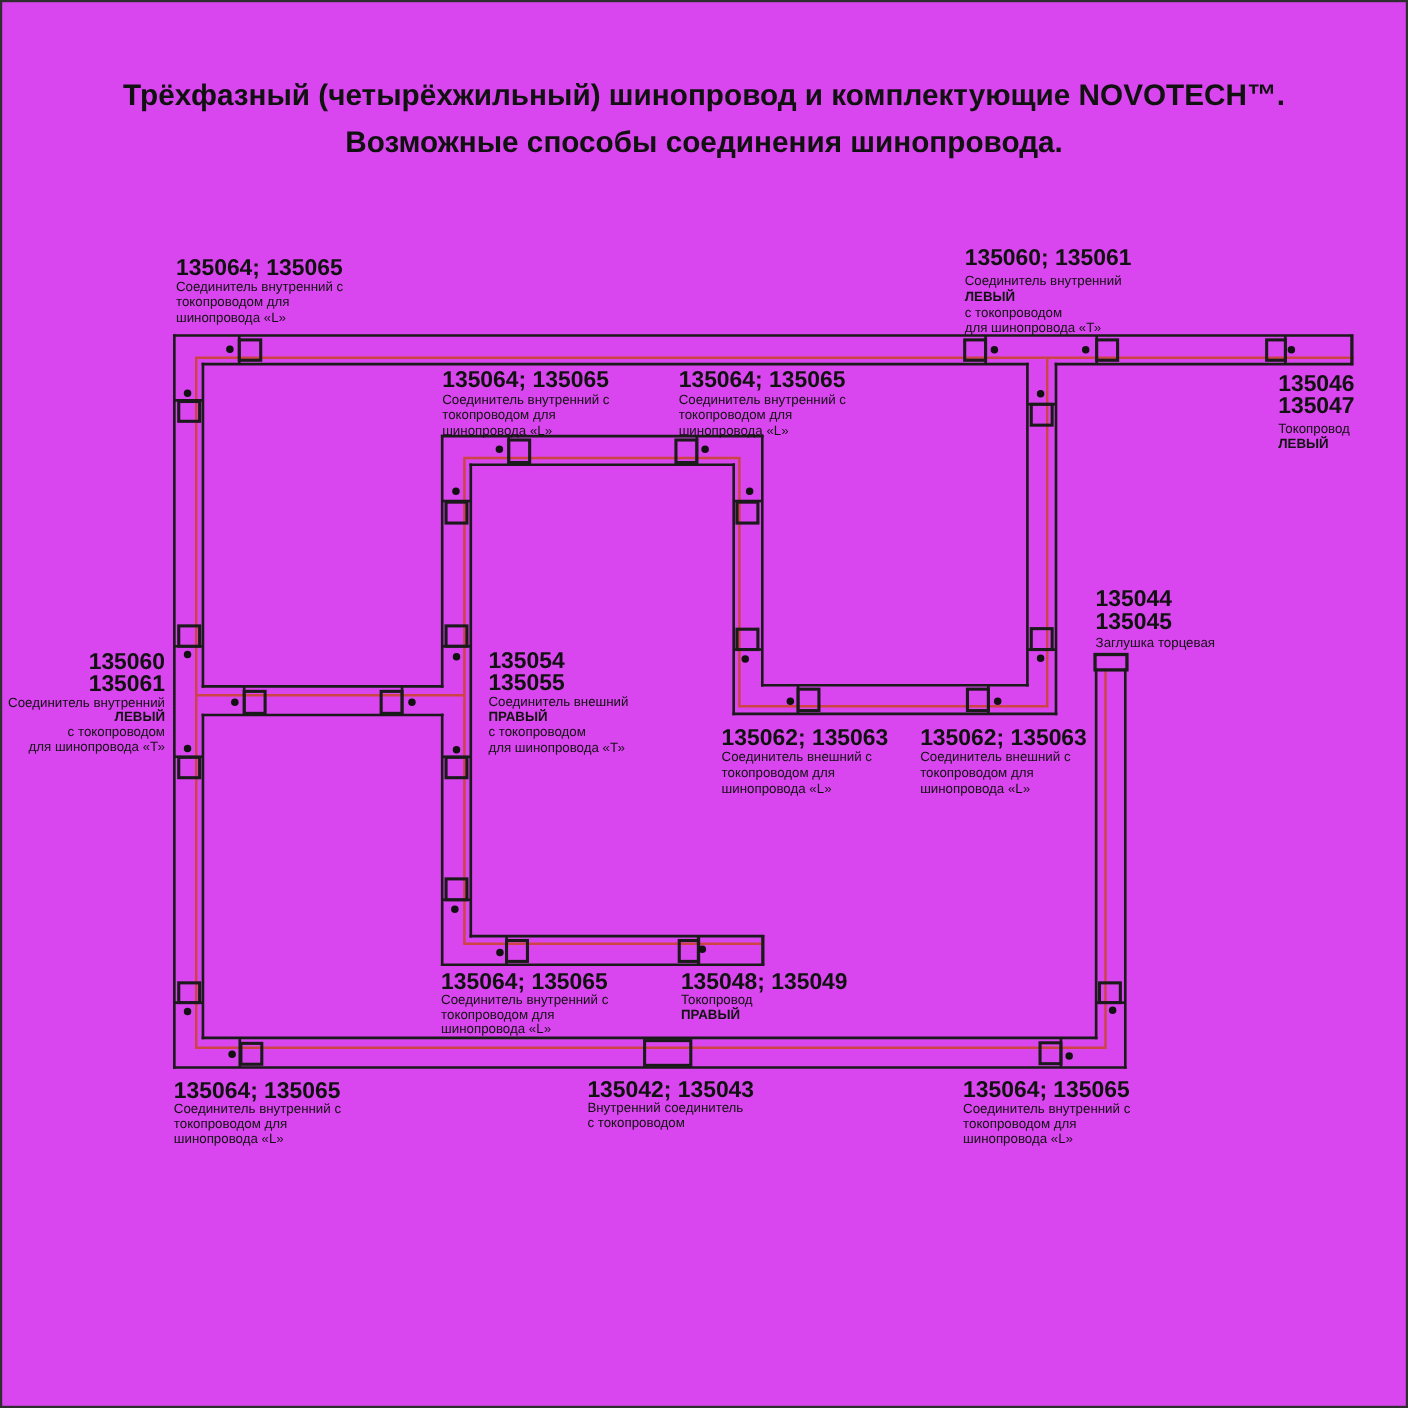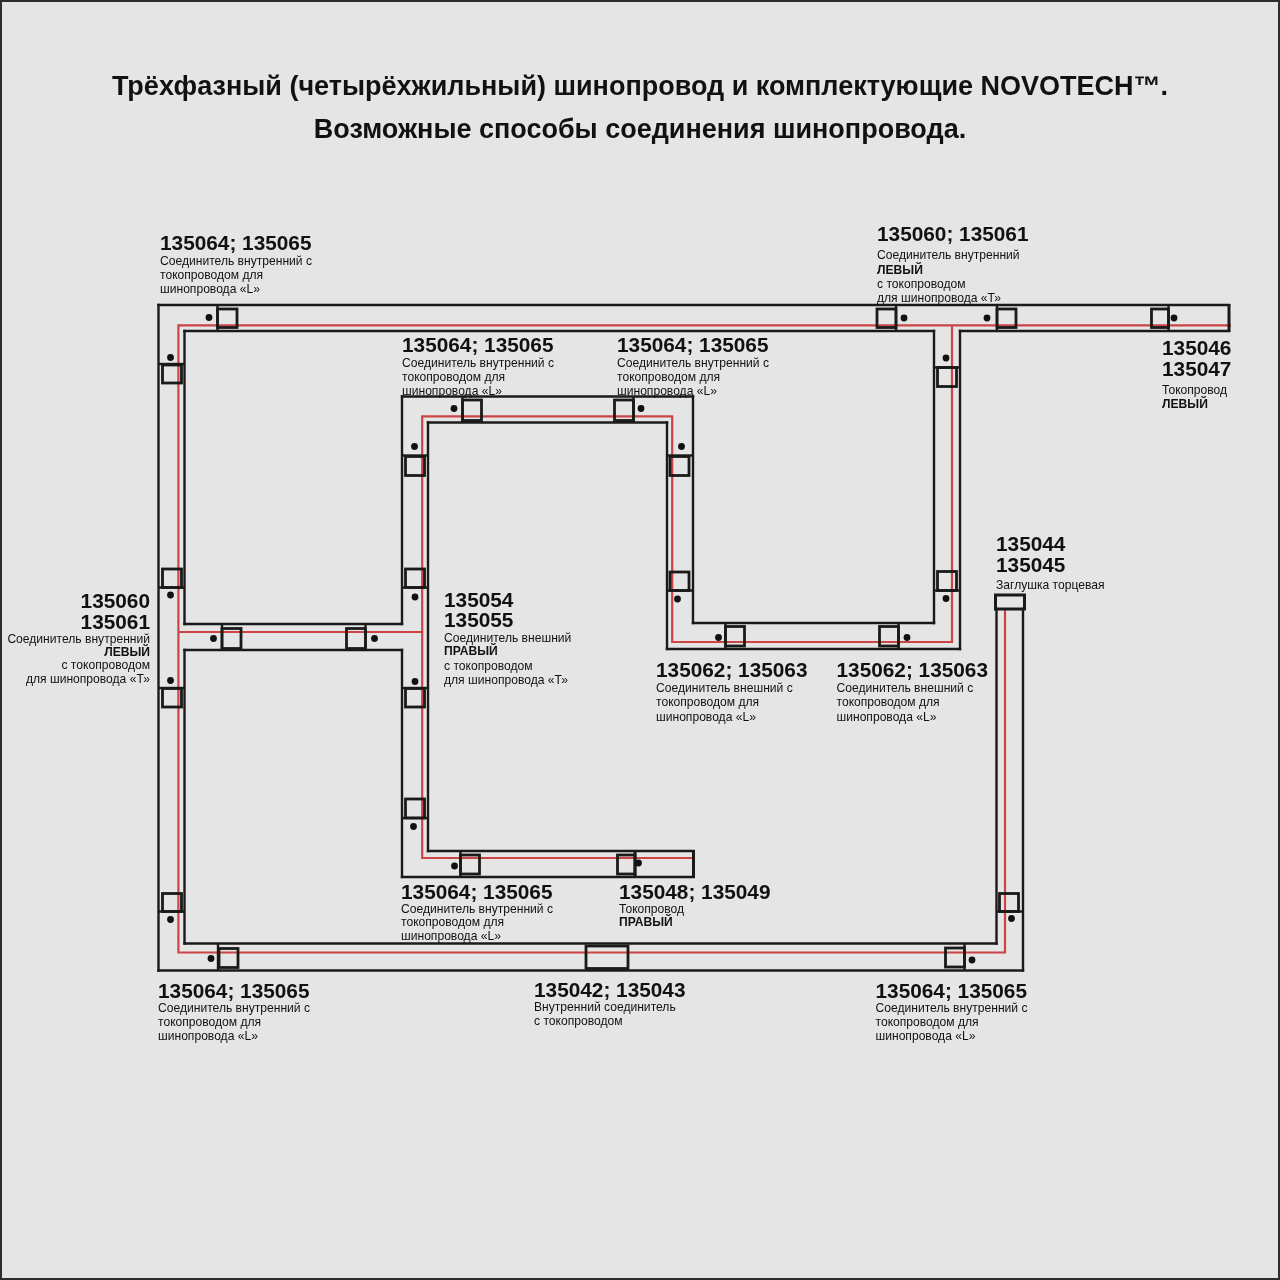--- a/index.html
+++ b/index.html
@@ -1,16 +1,16 @@
 <!DOCTYPE html>
 <html><head>
 <meta charset="utf-8">
 <style>
   html,body{margin:0;padding:0;background:#fff;}
-  #page{position:relative;width:1280px;height:1280px;background:#e5e5e5;overflow:hidden;
+  #page{position:relative;width:1280px;height:1280px;background:#d946ef;overflow:hidden;
         border:2px solid #2e2e2e;box-sizing:border-box;}
   svg{position:absolute;left:0;top:0;}
   text{font-family:"Liberation Sans", sans-serif;fill:#111;}
   .tt{font-weight:bold;font-size:27px;}
   .id{font-weight:bold;font-size:20.8px;}
   .sm{font-size:12.1px;}
   .sb{font-weight:bold;font-size:12.1px;}
 </style>
 </head>
 <body>

